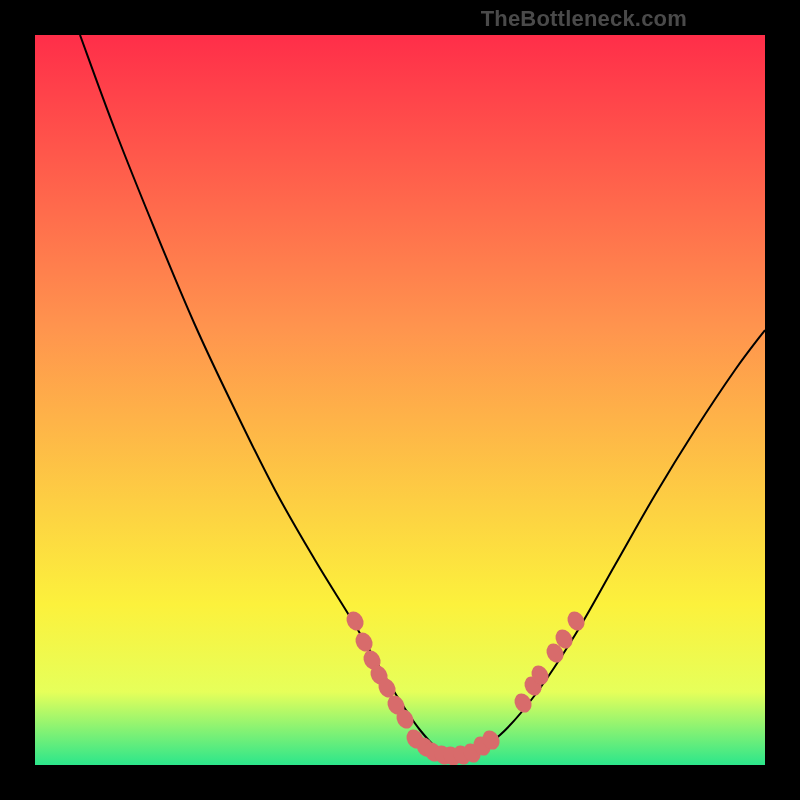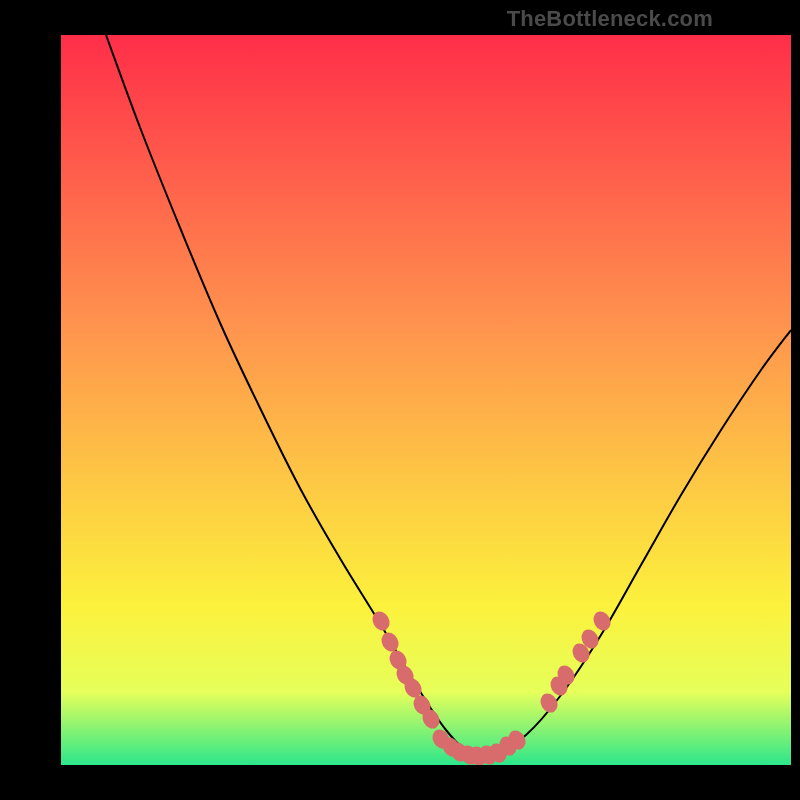--- a/index.html
+++ b/index.html
@@ -9,21 +9,20 @@
     height: 800px;
     overflow: hidden;
     font-family: Arial, Helvetica, sans-serif;
     background: #000;
   }
   .frame {
     position: relative;
     width: 699px;
     height: 800px;
     background: #000;
-    margin-left: 26px;
   }
   .watermark {
     position: absolute;
     top: 6px;
     right: 12px;
     color: #4a4a4a;
     font-size: 22px;
     font-weight: 600;
     letter-spacing: 0.2px;
     z-index: 5;

